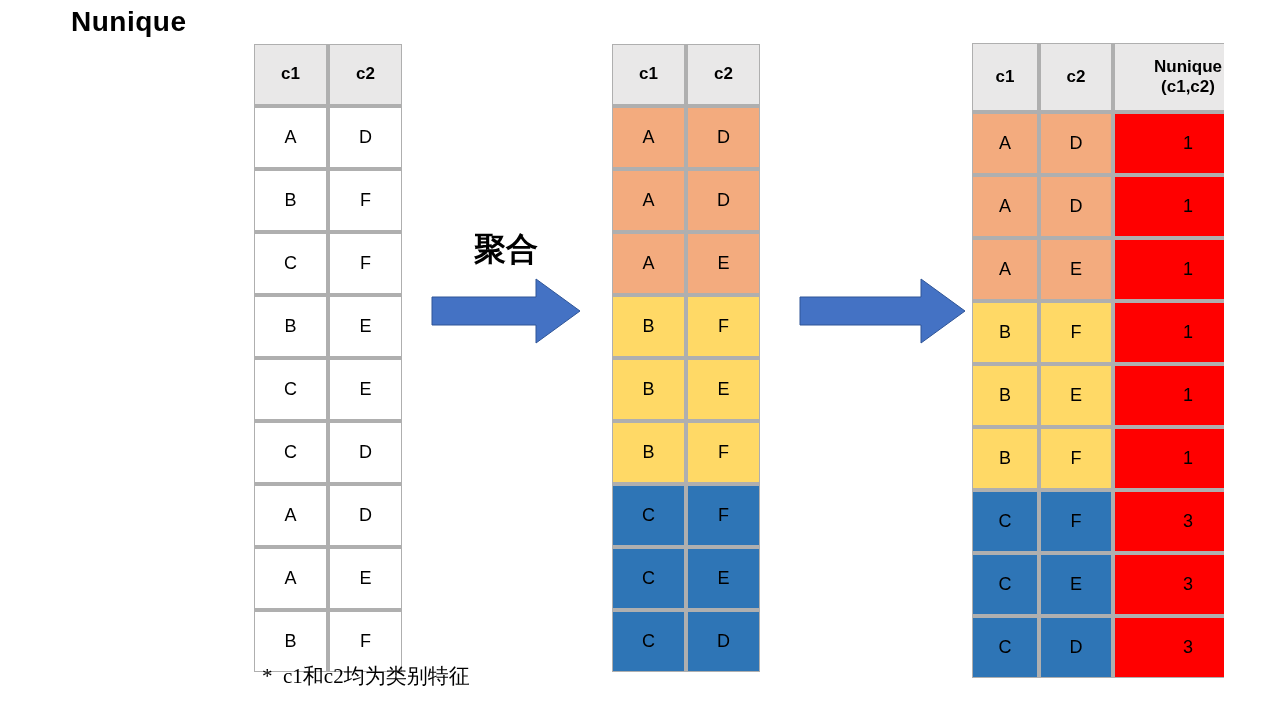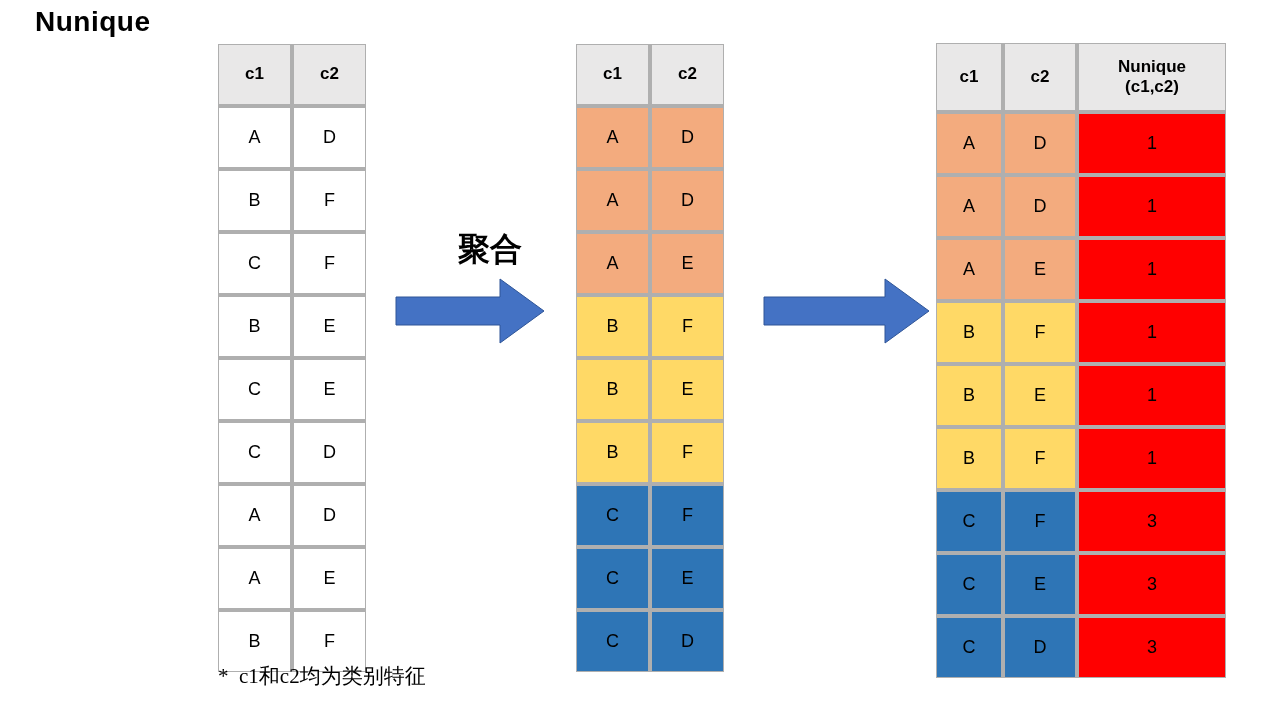--- a/index.html
+++ b/index.html
@@ -1,18 +1,18 @@
 <!DOCTYPE html>
 <html style="--group_orange: #F3AB7E; --group_yellow: #FFD966; --group_blue: #2E75B6; --highlight_red: #FF0000; --arrow_blue: #4472C4; --header_gray: #E9E8E8; --grid_border: #AFAFAF;"><head>
 <meta charset="utf-8">
 <style>
   html,body{margin:0;padding:0;background:#fff;}
   .canvas{
-    position:relative; width:1280px; height:720px; overflow:hidden;
-    background:#ffffff; font-family:"Liberation Sans", sans-serif; color:#000;
+    position:relative; width:1188px; height:720px; overflow:hidden;
+    background:#ffffff; font-family:"Liberation Sans", sans-serif; color:#000;margin-left:36px;
   }
   .page-title{
     position:absolute; left:35px; top:6px;
     font-size:28px; font-weight:700; letter-spacing:0.5px;
   }
   
   .tbl{
     position:absolute; display:grid; gap:4px;
     background:var(--grid_border); border:1px solid var(--grid_border);
   }
@@ -33,24 +33,24 @@
   .fill-blue  { background:var(--group_blue); }
   .fill-red   { background:var(--highlight_red); }
   
   .arrow{ position:absolute; }
   #arrow1{ left:395px; top:278px; }
   #arrow2{ left:763px; top:278px; }
   .arrow polygon{ fill:var(--arrow_blue); stroke:#2f5597; stroke-width:1; }
   .arrow-label{
     position:absolute; font-weight:700; font-size:32px; text-align:center;
   }
-  #label1{ left:410px; top:228px; width:160px; }
+  #label1{ left:390px; top:228px; width:160px; }
   #label2{ left:733px; top:231px; width:210px; }
   .footnote{
-    position:absolute; left:218px; top:662px;
+    position:absolute; left:226px; top:662px;
     font-family:"Liberation Serif", serif; font-size:21px; white-space:pre;
   }
 </style>
 </head>
 <body>
 
 <div class="canvas">
 
   <div class="page-title">Nunique</div>
 

